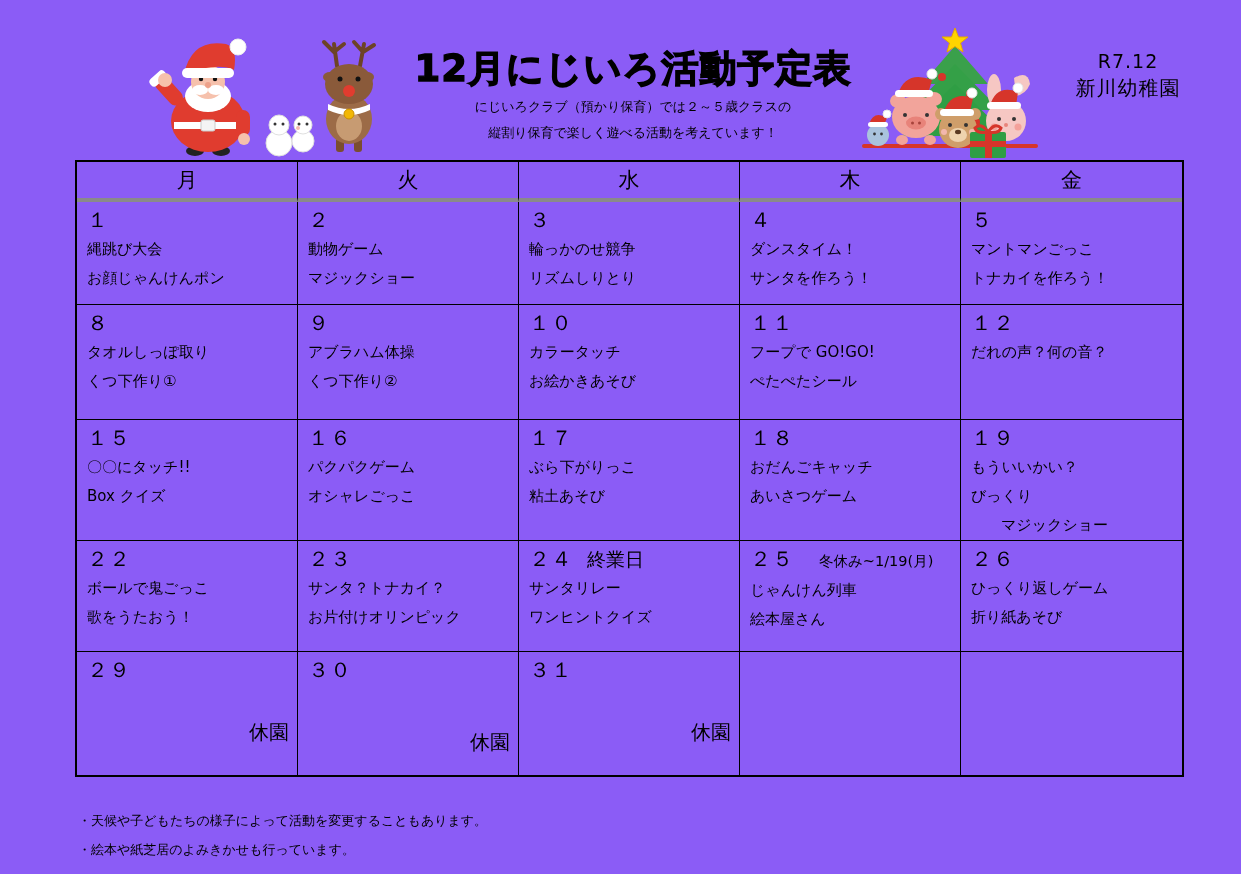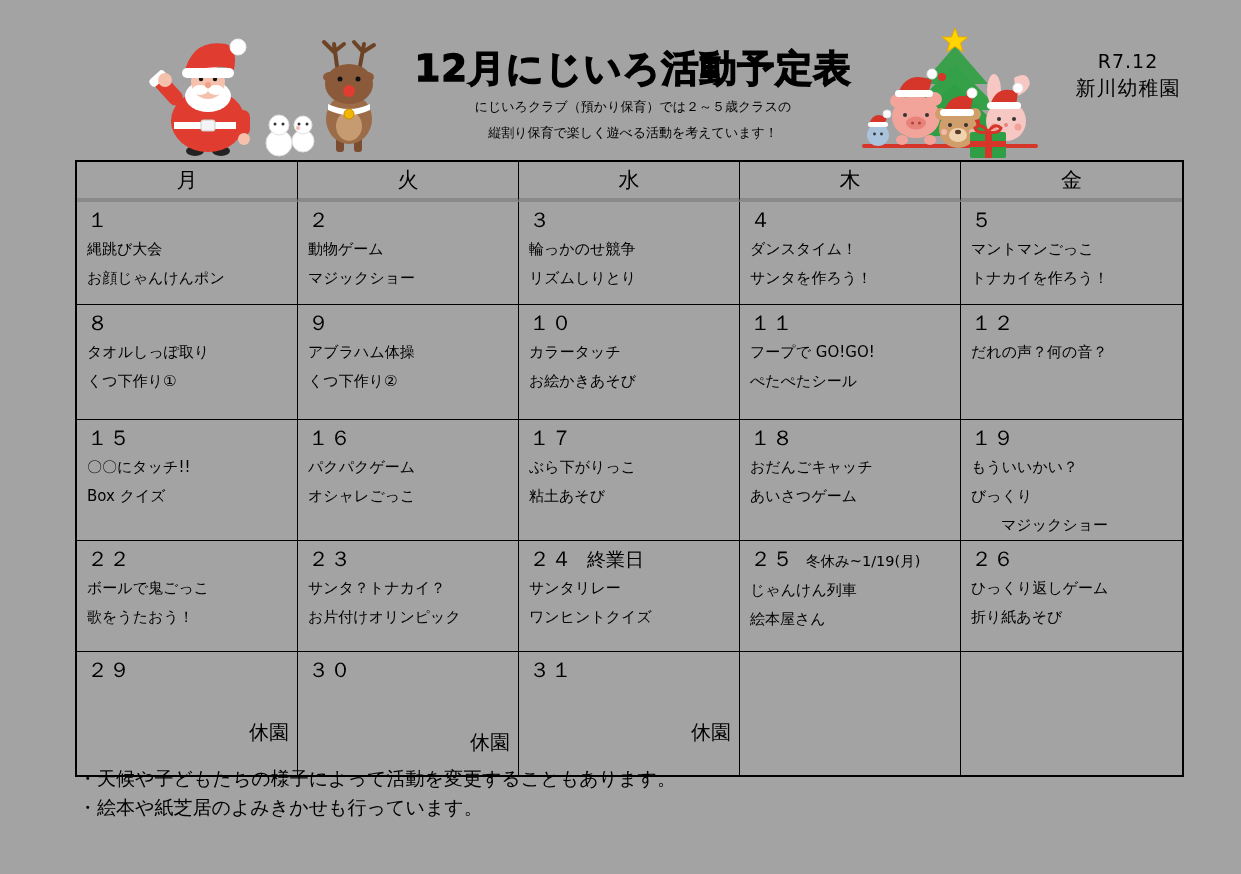--- a/index.html
+++ b/index.html
@@ -1,17 +1,17 @@
 <!DOCTYPE html>
 <html><head>
 <meta charset="utf-8">
 <style>
   html,body{margin:0;padding:0;}
   body{background:#fff;font-family:"DejaVu Sans","Liberation Sans",sans-serif;color:#000;}
-  .page{position:relative;width:1241px;height:874px;background:#a3a3a3;overflow:hidden;}
+  .page{position:relative;width:1241px;height:874px;background:#8b5cf6;overflow:hidden;}
 
   
   .illu{position:absolute;}
   .illu-left{left:148px;top:22px;width:232px;height:138px;}
   .illu-right{left:858px;top:22px;width:184px;height:138px;}
   .title-block{position:absolute;left:383px;top:44px;width:500px;text-align:center;}
   .main-title{font-size:37px;font-weight:bold;letter-spacing:1px;-webkit-text-stroke:1.4px #000;white-space:nowrap;}
   .subtitle{font-size:13px;line-height:26px;white-space:nowrap;}
   .corner-block{position:absolute;left:1048px;top:50px;width:160px;text-align:center;}
   .corner-date{font-size:19px;letter-spacing:1px;}
@@ -24,26 +24,26 @@
   .hcell{border-right:1px solid #000;border-bottom:4px solid #8a8a8a;
          display:flex;align-items:center;justify-content:center;font-size:21px;}
   .hcell.last{border-right:none;}
   .cell{border-right:1px solid #000;border-bottom:1px solid #000;
         padding:3px 8px 0 10px;box-sizing:border-box;overflow:hidden;}
   .cell.lastcol{border-right:none;}
   .cell.lastrow{border-bottom:none;}
   .dayline{font-size:21px;line-height:30px;white-space:nowrap;}
   .day{letter-spacing:1px;}
   .note{font-size:19px;margin-left:14px;}
-  .note--small{font-size:14.5px;margin-left:12px;}
+  .note--small{font-size:14.5px;margin-left:25px;}
   .line{font-size:15px;line-height:29px;white-space:pre;}
   .holiday{ text-align:right;margin-top:34px;font-size:20px;}
 
   
-  .footer{position:absolute;left:78px;top:764px;font-size:19px;line-height:28.5px;}
+  .footer{position:absolute;left:78px;top:808px;font-size:13px;line-height:28.5px;font-family:Liberation Mono, monospace;}
 </style>
 </head>
 <body>
 
 <div class="page">
 
   <svg class="illu illu-left" viewBox="0 0 232 138" aria-hidden="true">
     <g>
       <ellipse cx="47" cy="129" rx="9" ry="5" fill="#222"></ellipse>
       <ellipse cx="73" cy="129" rx="9" ry="5" fill="#222"></ellipse>

